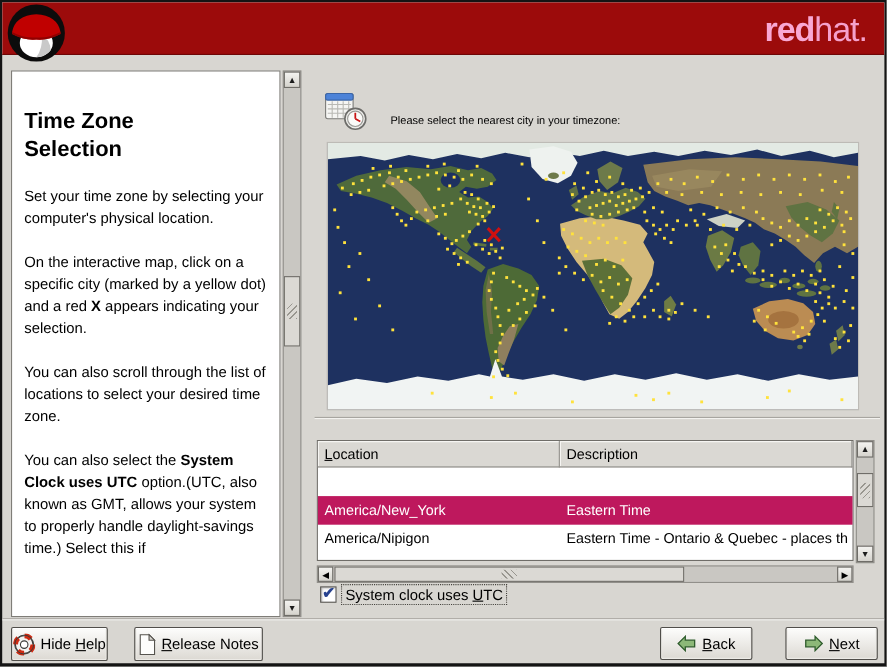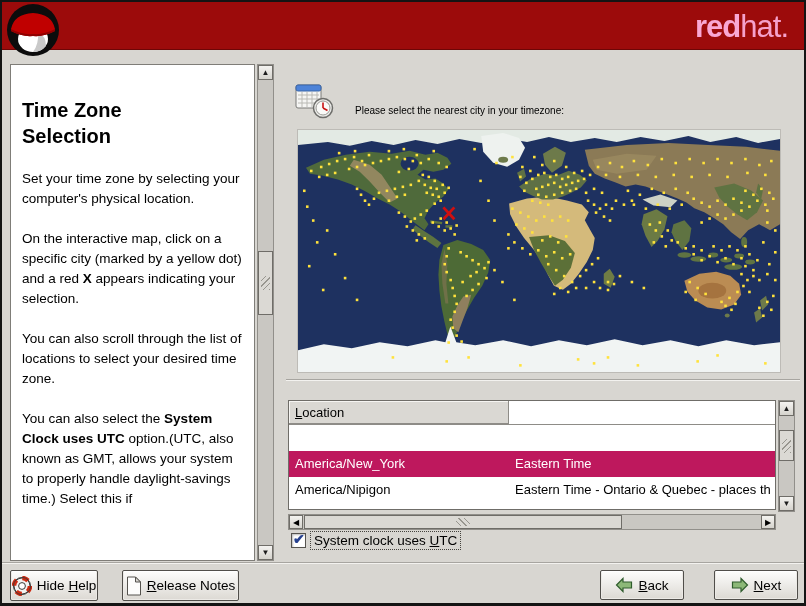--- a/index.html
+++ b/index.html
@@ -29,21 +29,21 @@
   
   .prompt-icon{position:absolute;left:292px;top:80px;}
   .prompt-text{position:absolute;left:353px;top:93px;font-size:10px;margin-top:10px;}
   
   .map{position:absolute;left:295px;top:127px;width:484px;height:244px;border:1px solid #bdbbb6;}
   .map svg{display:block;}
   .map-sep{position:absolute;left:284px;top:377px;width:514px;height:2px;border-top:1px solid #a7a5a0;border-bottom:1px solid #f3f2ef;}
   
   .tz{position:absolute;left:286px;top:398px;width:509px;height:127px;}
   .tz-grid{position:absolute;left:0;top:0;width:488px;height:110px;background:#fff;border:1px solid #6f6d68;}
-  .tz-head{display:flex;height:24px;flex-direction:column;}
+  .tz-head{display:flex;height:24px;}
   .tz-hcell{background:#dad8d3;border-right:1px solid #8e8c87;border-bottom:1px solid #8e8c87;box-shadow:inset 1px 1px 0 #f6f5f2;
     font-size:13px;line-height:23px;padding-left:6px;overflow:hidden;white-space:nowrap;}
   .c-loc{width:220px;}
   .c-desc{flex:1;}
   .tz-row{display:flex;height:26px;font-size:13px;line-height:26px;white-space:nowrap;}
   .tz-cell{overflow:hidden;padding-left:6px;}
   .tz-row.selected{background:#be185d;color:#fff;}
   .tz-vscroll{left:490px;top:0;height:112px;position:absolute;width:17px;background:#c9c7c2;border:1px solid #918f8a;}
   .hscroll{position:absolute;left:0;top:114px;width:488px;height:16px;background:#c9c7c2;border:1px solid #918f8a;}
   .hsb-btn{position:absolute;top:0;width:14px;height:14px;background:linear-gradient(#f4f3f0,#d5d3cd);border:1px solid #6f6d68;font-size:8px;line-height:13px;text-align:center;}

